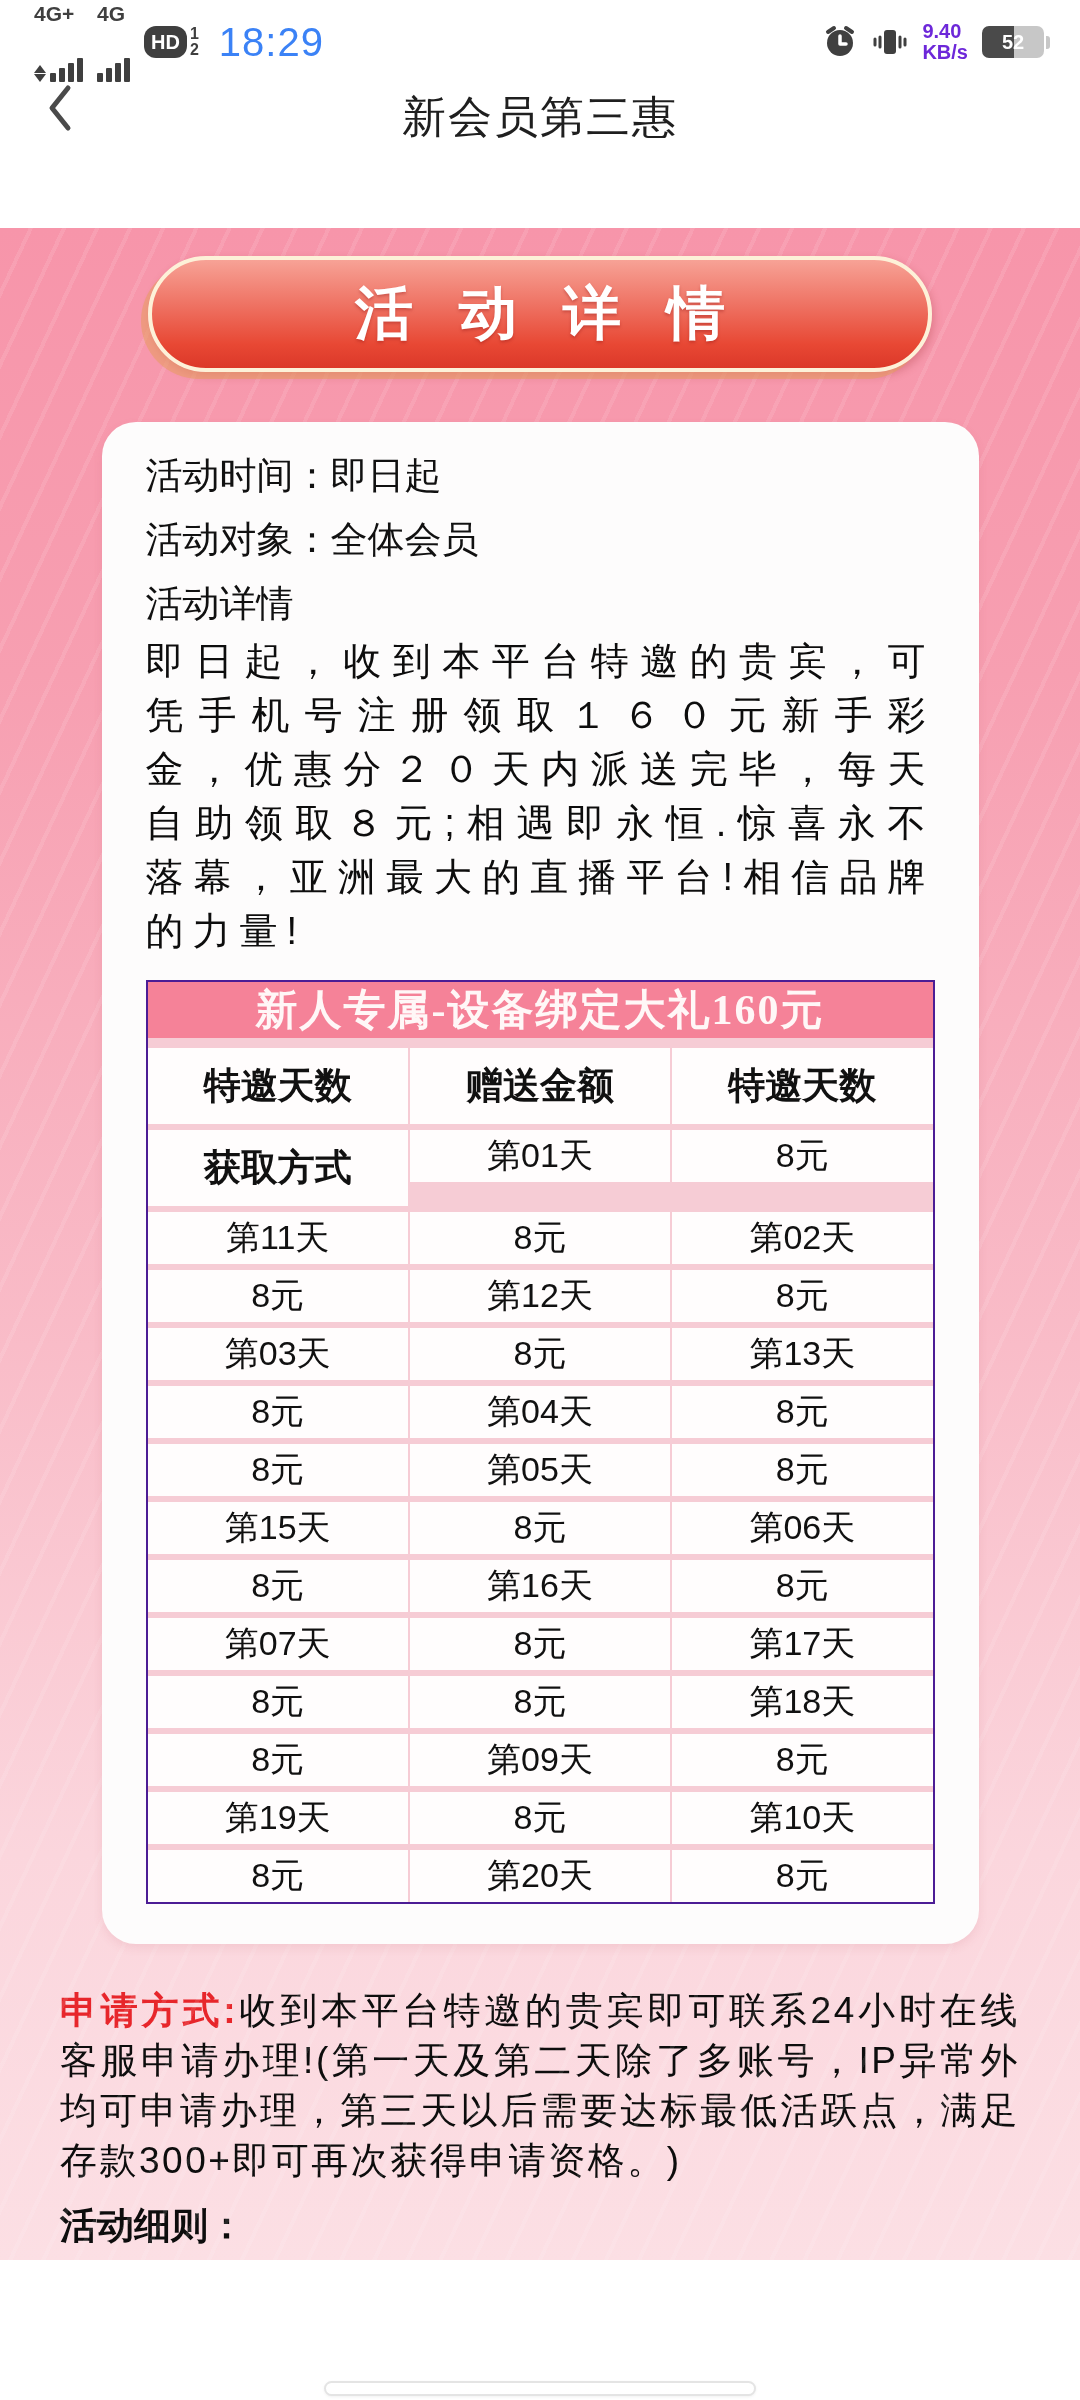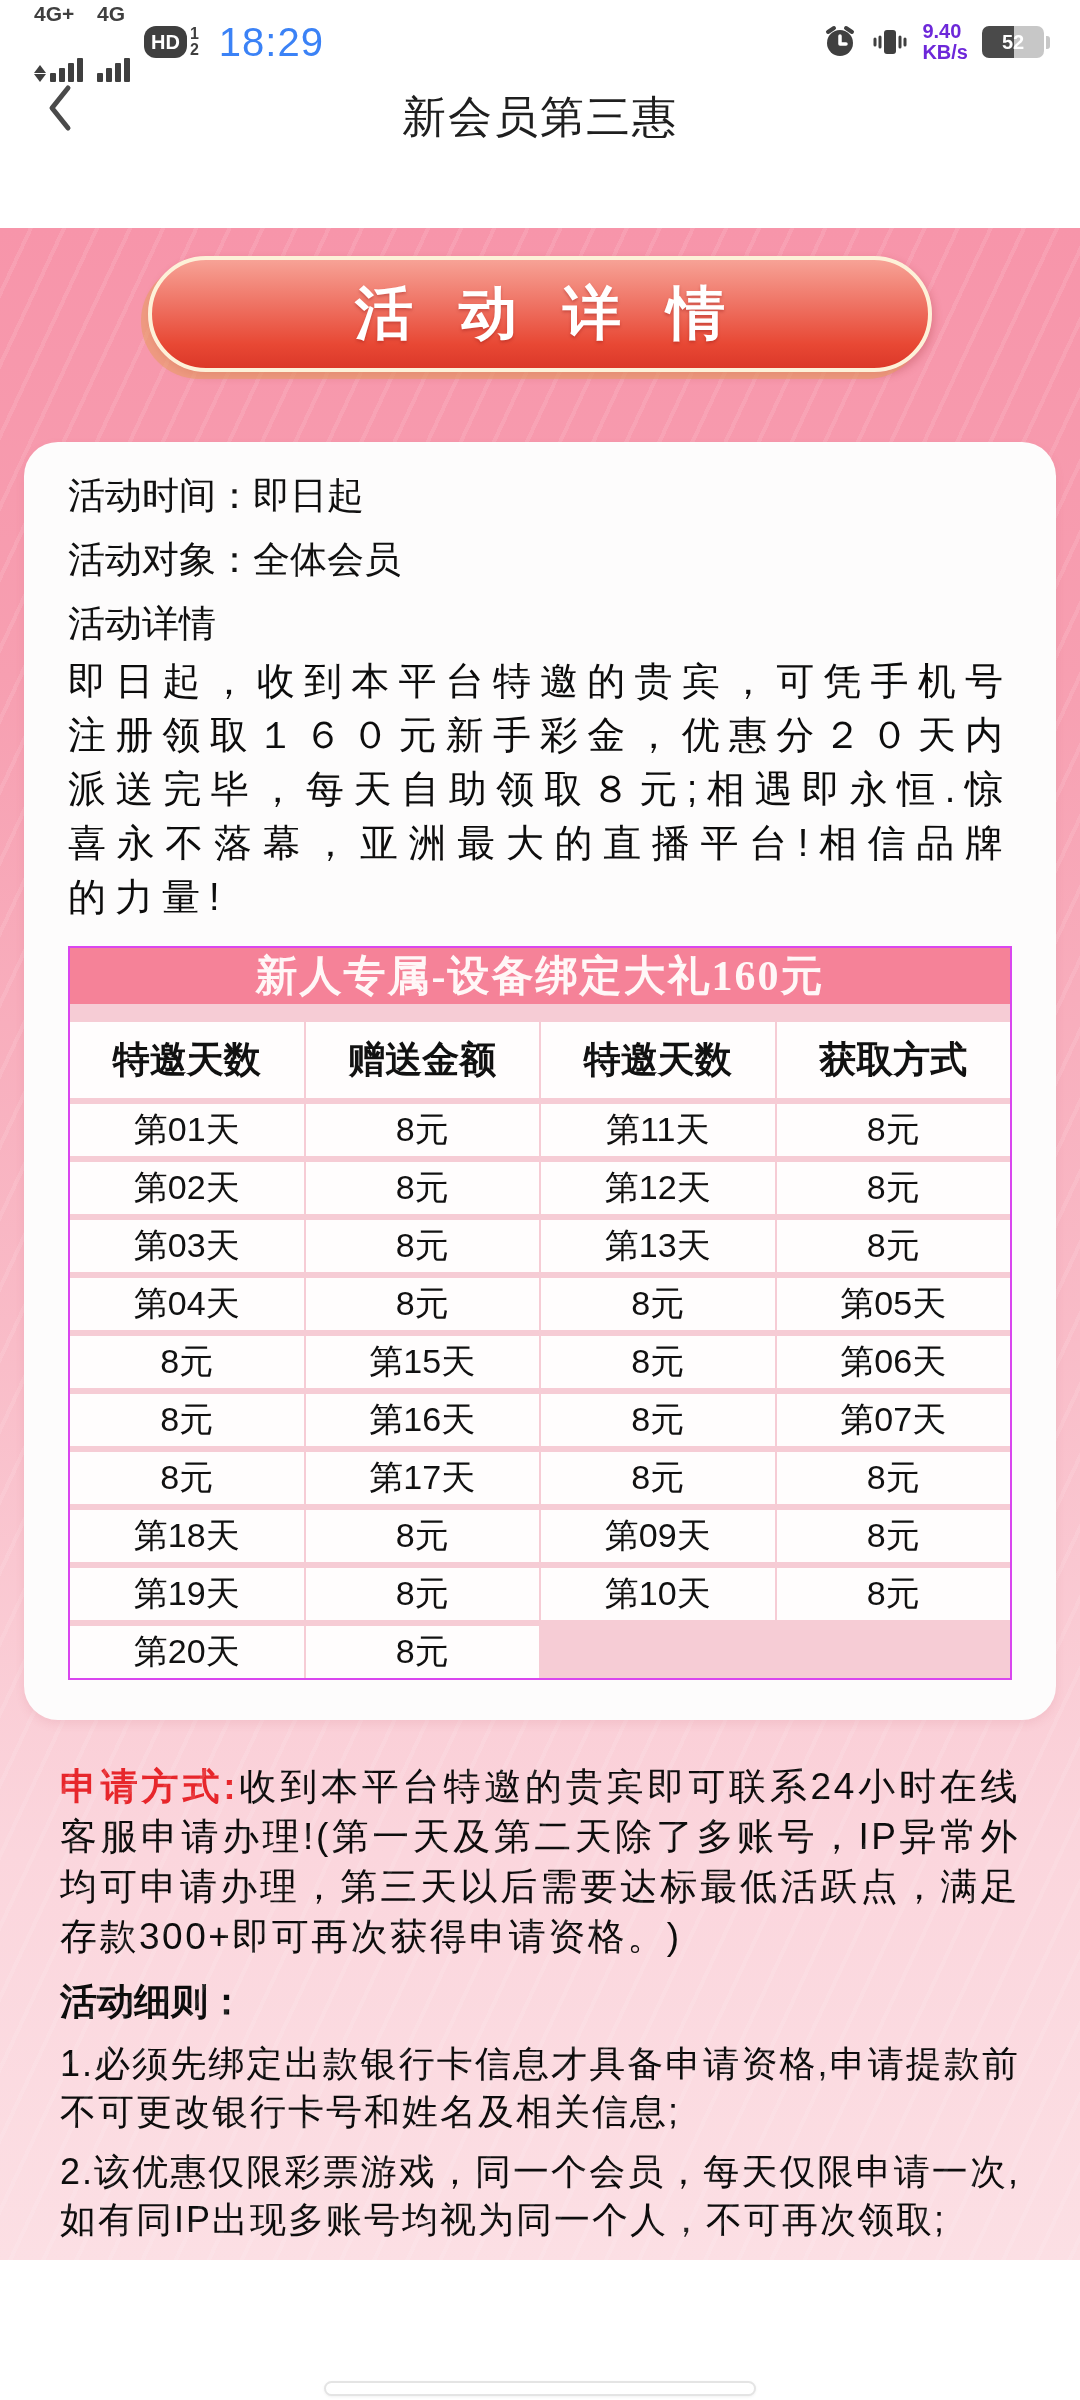--- a/index.html
+++ b/index.html
@@ -54,37 +54,37 @@
     border-radius:60px; display:flex; align-items:center; justify-content:center;
     background:linear-gradient(180deg,#f7a296 0%,#ef7465 40%,#e84834 78%,#dc3829 100%);
     border:4px solid #fdf1d8;
     box-shadow:-7px 7px 0 rgba(232,156,95,0.55), 2px 4px 8px rgba(150,30,30,0.25);
   }
   .banner-text {
     color:#ffffff; font-size:58px; font-weight:800; letter-spacing:46px; padding-left:46px;
     text-shadow:0 2px 3px rgba(140,20,20,0.35);
   }
   .card {
-    position:relative; width:1032px; margin:70px auto 0; background:#fdfcfc;
+    position:relative; width:877px; margin:50px auto 0; background:#fdfcfc;
     border-radius:34px; padding:32px 44px 40px; box-shadow:0 4px 10px rgba(190,80,100,0.12);
   }
   .meta-line { font-size:37px; line-height:44px; margin-bottom:20px; color:#111111; }
   .card-heading { font-size:37px; line-height:44px; margin-bottom:8px; color:#111111; }
   .card-para {
     font-size:38px; line-height:54px; letter-spacing:9px; color:#0d0d0d;
     text-align:justify; text-align-last:left;
   }
   
-  .table-wrap { margin-top:22px; border:2px solid #d946ef; }
+  .table-wrap { margin-top:22px; border:2px solid #4c1d95; }
   .table-title {
     height:56px; background:#f58298; color:#fff7f7;
     font-family:"Liberation Serif","DejaVu Serif",serif; font-weight:700; font-size:42px;
     display:flex; align-items:center; justify-content:center; letter-spacing:2px;
   }
-  .g-table { display:grid; grid-template-columns:repeat(4,1fr); background:#f6ccd5; column-gap:2px; row-gap:6px; padding-top:18px; }
+  .g-table { display:grid; grid-template-columns:repeat(3,1fr); background:#f6ccd5; column-gap:2px; row-gap:6px; padding-top:10px; }
   .g-cell { background:#fffdfd; display:flex; align-items:center; justify-content:center; color:#111111; }
   .g-head { height:76px; font-weight:700; font-size:37px; }
   .g-data { height:52px; font-size:34px; }
   
   .apply-section { width:960px; margin:42px auto 0; }
   .apply-para { font-size:37px; line-height:50px; letter-spacing:2.5px; color:#0d0d0d; text-align:justify; text-align-last:left; }
   .apply-label { color:#e7262b; font-weight:700; }
   .rules-heading { font-size:37px; font-weight:800; line-height:48px; margin-top:16px; color:#0d0d0d; }
   .rules-list { list-style:none; margin-top:14px; }
   .rules-list li { font-size:36px; line-height:48px; letter-spacing:2px; margin-bottom:12px; color:#0d0d0d; text-align:justify; text-align-last:left; }

